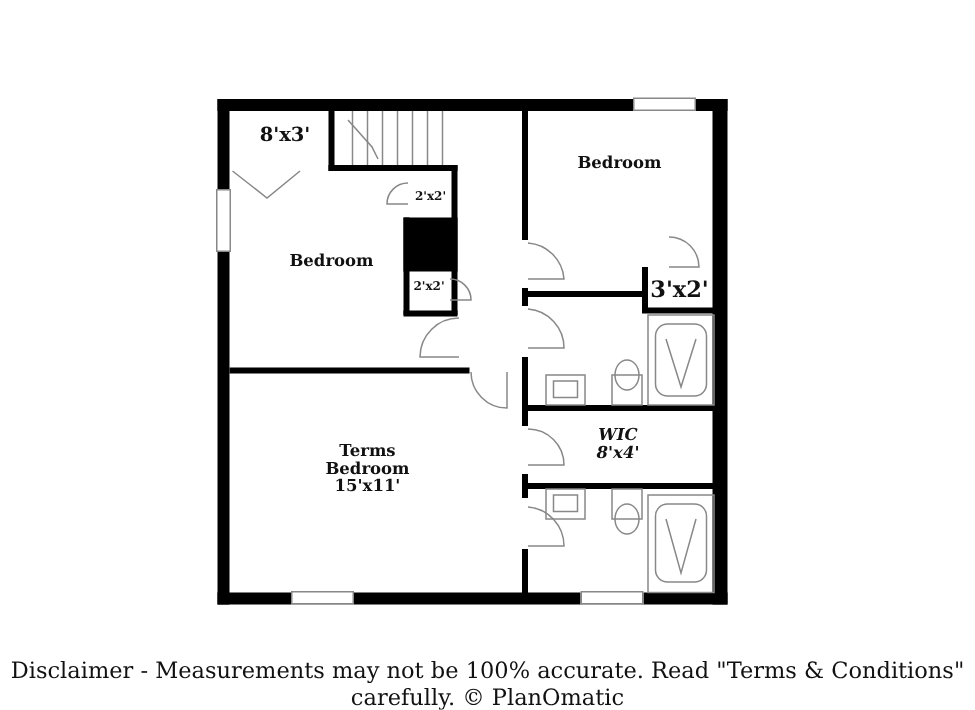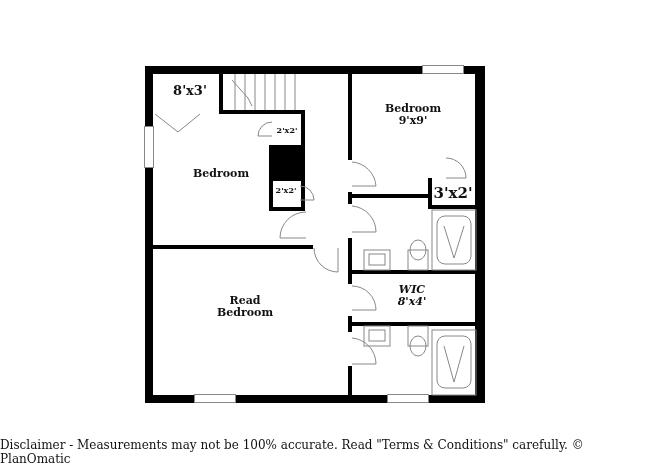--- a/index.html
+++ b/index.html
@@ -4,21 +4,21 @@
 <style>
   html,body{margin:0;padding:0;background:#fff;}
   body{width:650px;height:473px;position:relative;overflow:hidden;font-family:"DejaVu Serif","Liberation Serif",serif;}
   .w{position:absolute;background:#000;}
   .lbl{position:absolute;text-align:center;font-weight:bold;color:#111;line-height:1.05;}
   .big{font-size:11px;}
   .sm{font-size:8px;}
   .mid{font-size:13px;}
   .win{position:absolute;background:#fff;border:1px solid #888;box-sizing:border-box;}
   svg{position:absolute;left:0;top:0;}
-  .disc{position:absolute;left:0;width:650px;top:438px;font-size:12px;color:#111;font-family:"DejaVu Serif","Liberation Serif",serif;}
+  .disc{position:absolute;left:0;width:650px;top:438px;text-align:center;font-size:15px;color:#111;font-family:"DejaVu Serif","Liberation Serif",serif;}
 </style>
 </head>
 <body>
 
 <div>
 
   <div class="w" style="left:145px;top:66px;width:340px;height:8px;"></div>
   <div class="w" style="left:145px;top:395px;width:340px;height:8px;"></div>
   <div class="w" style="left:145px;top:66px;width:8px;height:337px;"></div>
   <div class="w" style="left:475px;top:66px;width:10px;height:337px;"></div>
@@ -92,30 +92,30 @@
 </svg>
 
 <div class="lbl mid" style="left:168px;top:84px;width:44px;">8'x3'</div>
 
 <div class="lbl big" style="left:176px;top:168px;width:90px;">
   <div>Bedroom</div>
 </div>
 
 <div class="lbl big" style="left:368px;top:103px;width:90px;">
   <div>Bedroom</div>
-  <div>9'x9'</div>
 </div>
 
 <div class="lbl sm" style="left:272px;top:126px;width:30px;">2'x2'</div>
 <div class="lbl sm" style="left:272px;top:186px;width:28px;">2'x2'</div>
 <div class="lbl" style="left:432px;top:186px;width:42px;font-size:15px;">3'x2'</div>
 
 <div class="lbl big" style="left:372px;top:284px;width:80px;font-style:italic;">
   <div>WIC</div>
   <div>8'x4'</div>
 </div>
 
 <div class="lbl big" style="left:200px;top:295px;width:90px;">
-  <div>Read</div>
+  <div>Terms</div>
   <div>Bedroom</div>
+  <div>15'x11'</div>
 </div>
 
 <div class="disc">Disclaimer - Measurements may not be 100% accurate. Read "Terms &amp; Conditions" carefully. © PlanOmatic</div>
 
 </body></html>

